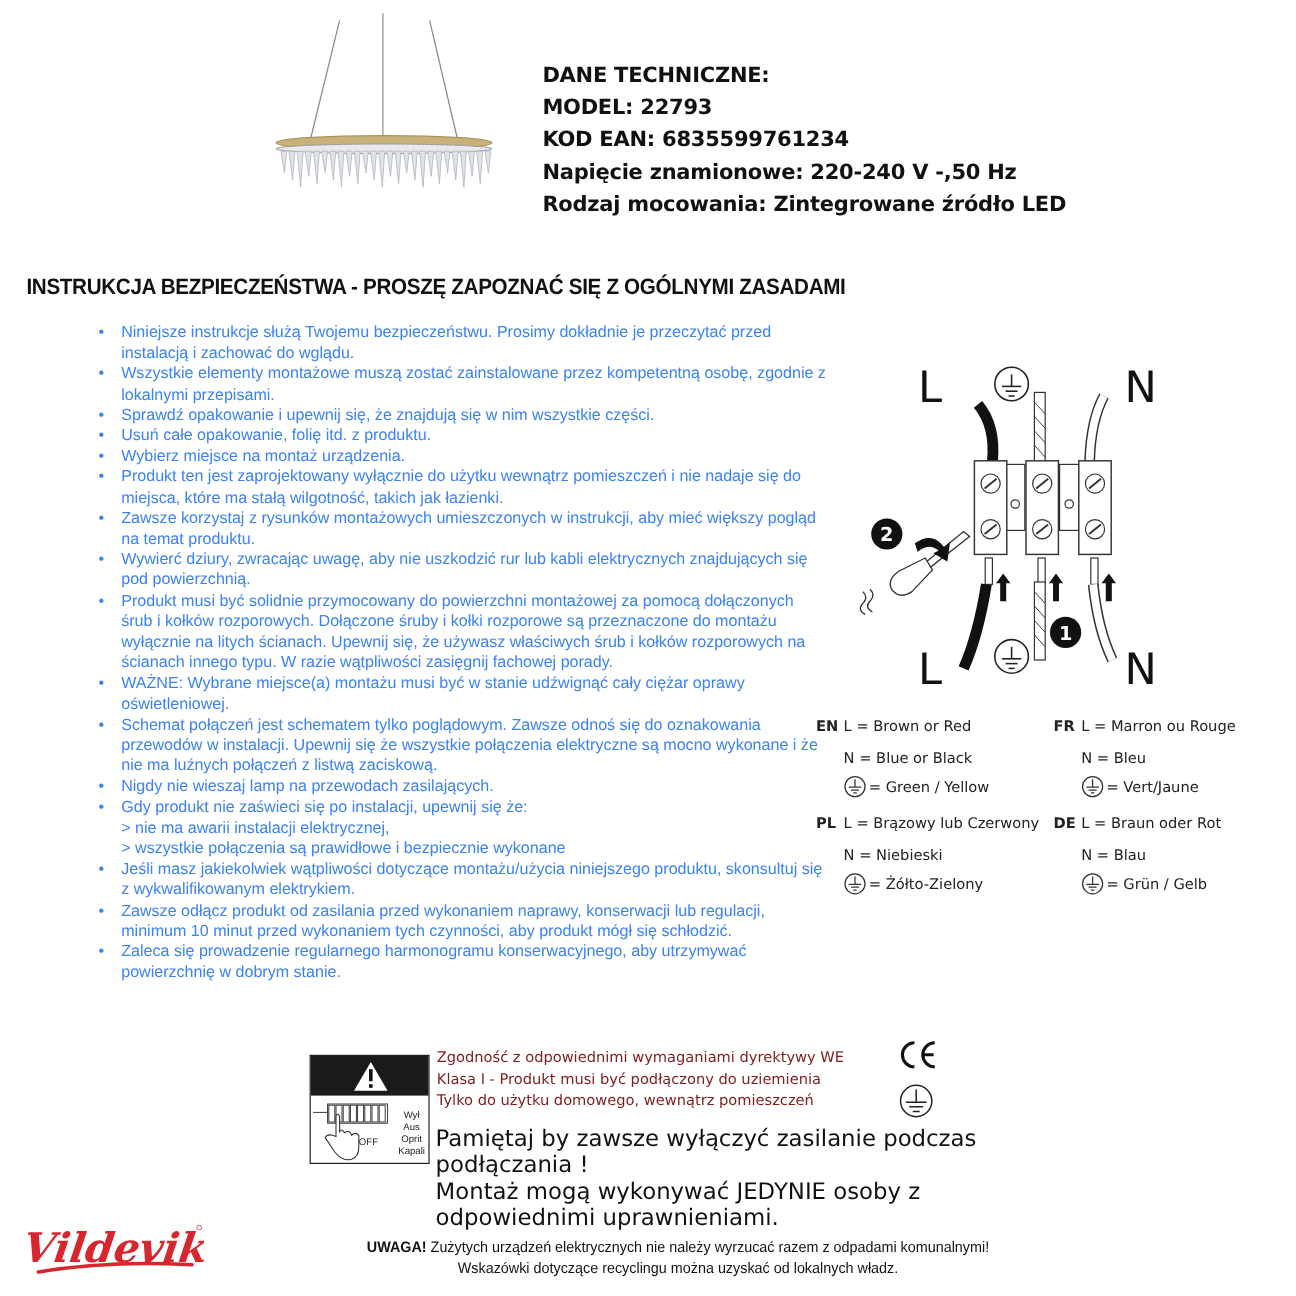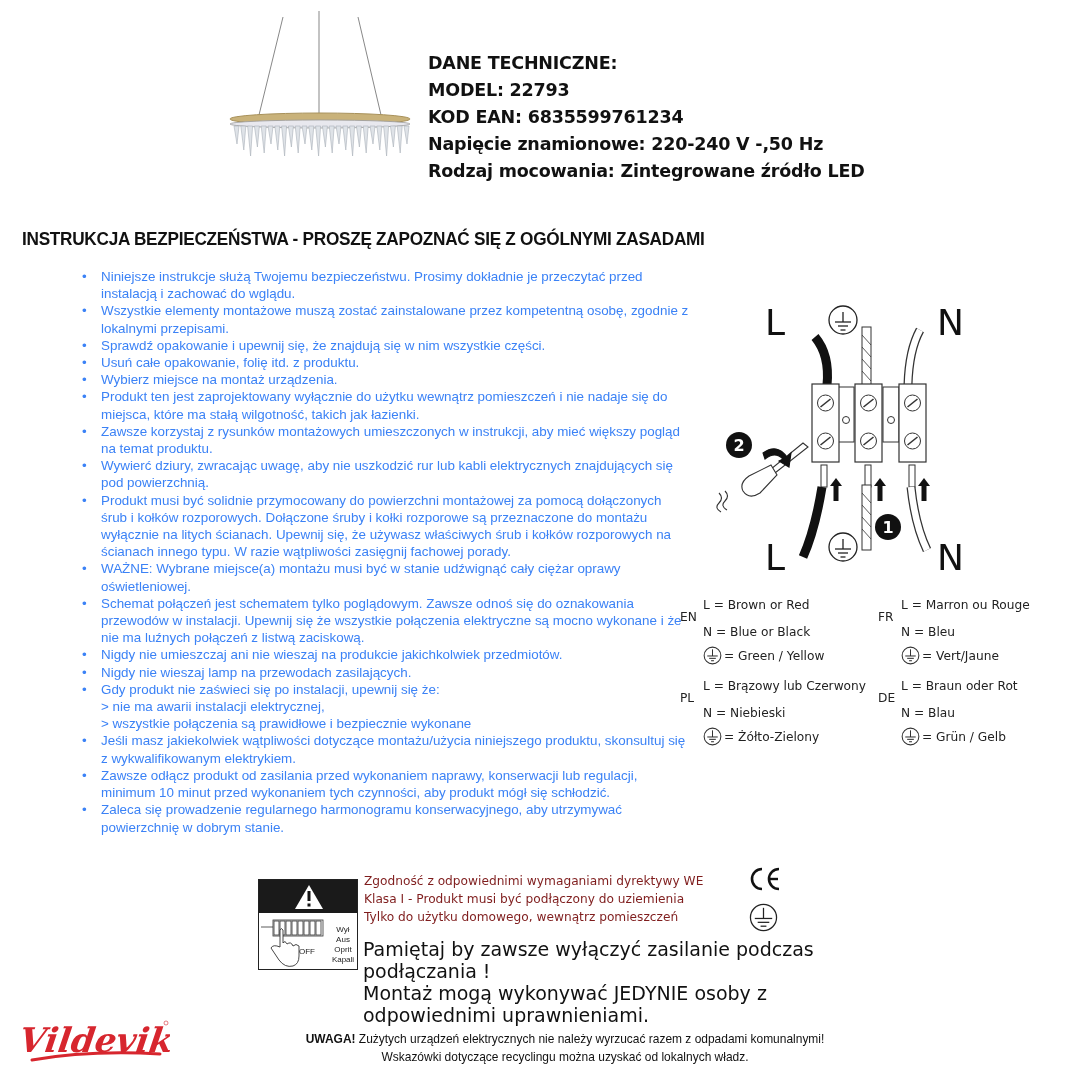--- a/index.html
+++ b/index.html
@@ -1,35 +1,35 @@
 <!DOCTYPE html>
 <html><head>
 <meta charset="utf-8">
 <style>
   * { margin: 0; padding: 0; box-sizing: border-box; }
   html, body { width: 1080px; height: 1080px; background: #ffffff; overflow: hidden; }
   body { position: relative; font-family: "DejaVu Sans", sans-serif; color: #111; }
 
   .lamp { position: absolute; left: 225px; top: 5px; width: 190px; height: 160px; }
 
-  .tech { position: absolute; left: 428px; top: 50px; font-family: "DejaVu Sans", sans-serif; font-weight: bold; font-size: 17.5px; line-height: 27px; color: #111; letter-spacing: -0.2px; }
+  .tech { position: absolute; left: 452px; top: 50px; font-family: "DejaVu Sans", sans-serif; font-weight: bold; font-size: 17.5px; line-height: 27px; color: #111; letter-spacing: -0.2px; }
   .tech div { white-space: nowrap; }
 
   .section-title { position: absolute; left: 22px; top: 228px; font-family: "Liberation Sans", sans-serif; font-weight: bold; font-size: 18.5px; letter-spacing: -0.3px; color: #111; white-space: nowrap; transform: scaleX(0.93); transform-origin: left; }
 
   .rules { position: absolute; left: 80px; top: 268px; width: 610px; font-family: "Liberation Sans", sans-serif; font-size: 13.4px; line-height: 17.2px; color: #3b82f6; list-style: none; }
   .rules li { position: relative; padding-left: 21px; }
   .rules li::before { content: "\2022"; position: absolute; left: 2px; top: 0; }
   .rules .sub { display: block; }
 
   .wiring { position: absolute; left: 705px; top: 295px; width: 270px; height: 290px; }
 
   .legend { position: absolute; left: 680px; top: 598px; width: 370px; font-family: "DejaVu Sans", sans-serif; font-size: 12.2px; color: #222; }
   .lg-block { position: absolute; width: 190px; }
-  .lg-code { position: absolute; left: 0; top: 12px; font-weight: normal; }
+  .lg-code { position: absolute; left: 0; top: 0; font-weight: bold; }
   .lg-line { position: absolute; left: 23px; white-space: nowrap; text-align: center; }
   .lg-ground { display: inline-flex; align-items: center; }
   .earth-sm { width: 19px; height: 19px; display: inline-block; vertical-align: middle; margin-right: 2px; }
 
   .warn-box { position: absolute; left: 258px; top: 879px; width: 100px; height: 91px; border: 1px solid #222; background: #fff; }
   .warn-top { position: absolute; left: 0; top: 0; width: 100%; height: 33px; background: #1a1a1a; }
 
   .compliance { position: absolute; left: 364px; top: 872px; font-family: "DejaVu Sans", sans-serif; font-size: 12.2px; line-height: 18px; color: #7f1d1d; }
   .compliance div { white-space: nowrap; }
   .ce-mark { position: absolute; left: 748px; top: 866px; font-family: "DejaVu Sans", sans-serif; font-size: 23px; font-weight: normal; letter-spacing: 1px; }
@@ -96,21 +96,20 @@
     <li><span>Wszystkie elementy montażowe muszą zostać zainstalowane przez kompetentną osobę, zgodnie z lokalnymi przepisami.</span></li>
     <li><span>Sprawdź opakowanie i upewnij się, że znajdują się w nim wszystkie części.</span></li>
     <li><span>Usuń całe opakowanie, folię itd. z produktu.</span></li>
     <li><span>Wybierz miejsce na montaż urządzenia.</span></li>
     <li><span>Produkt ten jest zaprojektowany wyłącznie do użytku wewnątrz pomieszczeń i nie nadaje się do miejsca, które ma stałą wilgotność, takich jak łazienki.</span></li>
     <li><span>Zawsze korzystaj z rysunków montażowych umieszczonych w instrukcji, aby mieć większy pogląd na temat produktu.</span></li>
     <li><span>Wywierć dziury, zwracając uwagę, aby nie uszkodzić rur lub kabli elektrycznych znajdujących się pod powierzchnią.</span></li>
     <li><span>Produkt musi być solidnie przymocowany do powierzchni montażowej za pomocą dołączonych śrub i kołków rozporowych. Dołączone śruby i kołki rozporowe są przeznaczone do montażu wyłącznie na litych ścianach. Upewnij się, że używasz właściwych śrub i kołków rozporowych na ścianach innego typu. W razie wątpliwości zasięgnij fachowej porady.</span></li>
     <li><span>WAŻNE: Wybrane miejsce(a) montażu musi być w stanie udźwignąć cały ciężar oprawy oświetleniowej.</span></li>
     <li><span>Schemat połączeń jest schematem tylko poglądowym. Zawsze odnoś się do oznakowania przewodów w instalacji. Upewnij się że wszystkie połączenia elektryczne są mocno wykonane i że nie ma luźnych połączeń z listwą zaciskową.</span></li>
-    <li><span>Nigdy nie umieszczaj ani nie wieszaj na produkcie jakichkolwiek przedmiotów.</span></li>
     <li><span>Nigdy nie wieszaj lamp na przewodach zasilających.</span></li>
     <li><span>Gdy produkt nie zaświeci się po instalacji, upewnij się że:</span><span class="sub">&gt; nie ma awarii instalacji elektrycznej,</span><span class="sub">&gt; wszystkie połączenia są prawidłowe i bezpiecznie wykonane</span></li>
     <li><span>Jeśli masz jakiekolwiek wątpliwości dotyczące montażu/użycia niniejszego produktu, skonsultuj się z wykwalifikowanym elektrykiem.</span></li>
     <li><span>Zawsze odłącz produkt od zasilania przed wykonaniem naprawy, konserwacji lub regulacji, minimum 10 minut przed wykonaniem tych czynności, aby produkt mógł się schłodzić.</span></li>
     <li><span>Zaleca się prowadzenie regularnego harmonogramu konserwacyjnego, aby utrzymywać powierzchnię w dobrym stanie.</span></li>
   </ul>
 
 <svg class="wiring" viewBox="0 0 270 290">
 
   <text x="60" y="40" font-family="DejaVu Sans, sans-serif" font-size="36" fill="#111">L</text>

